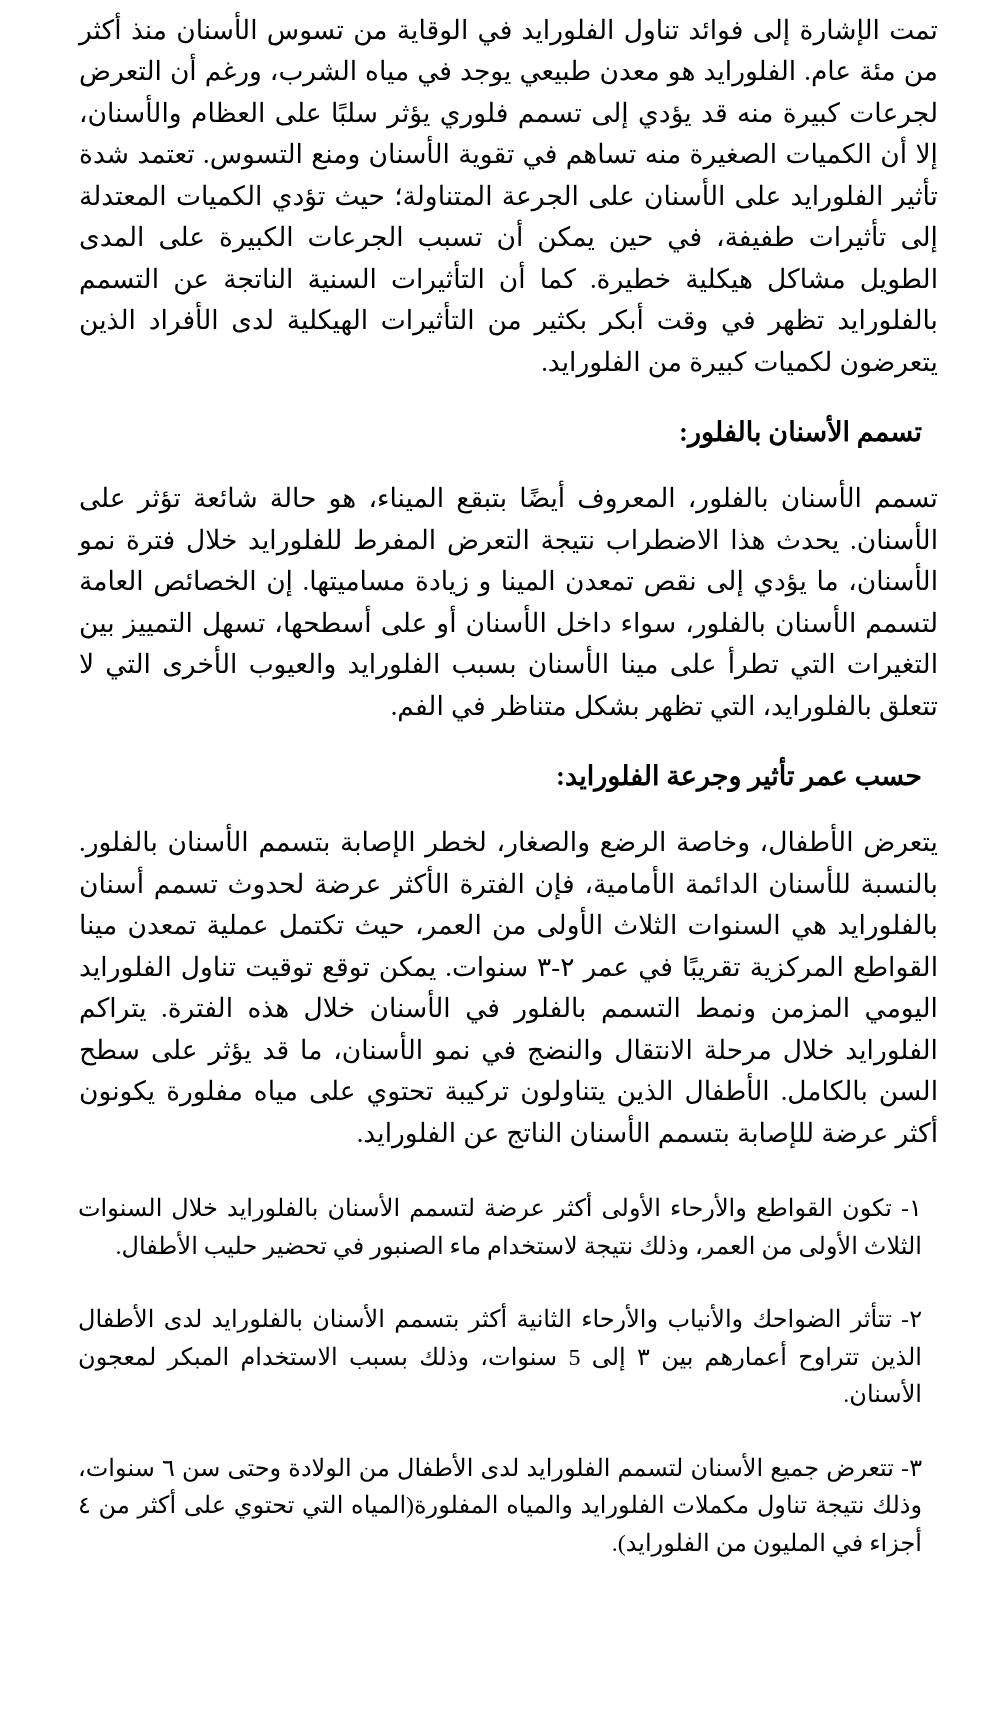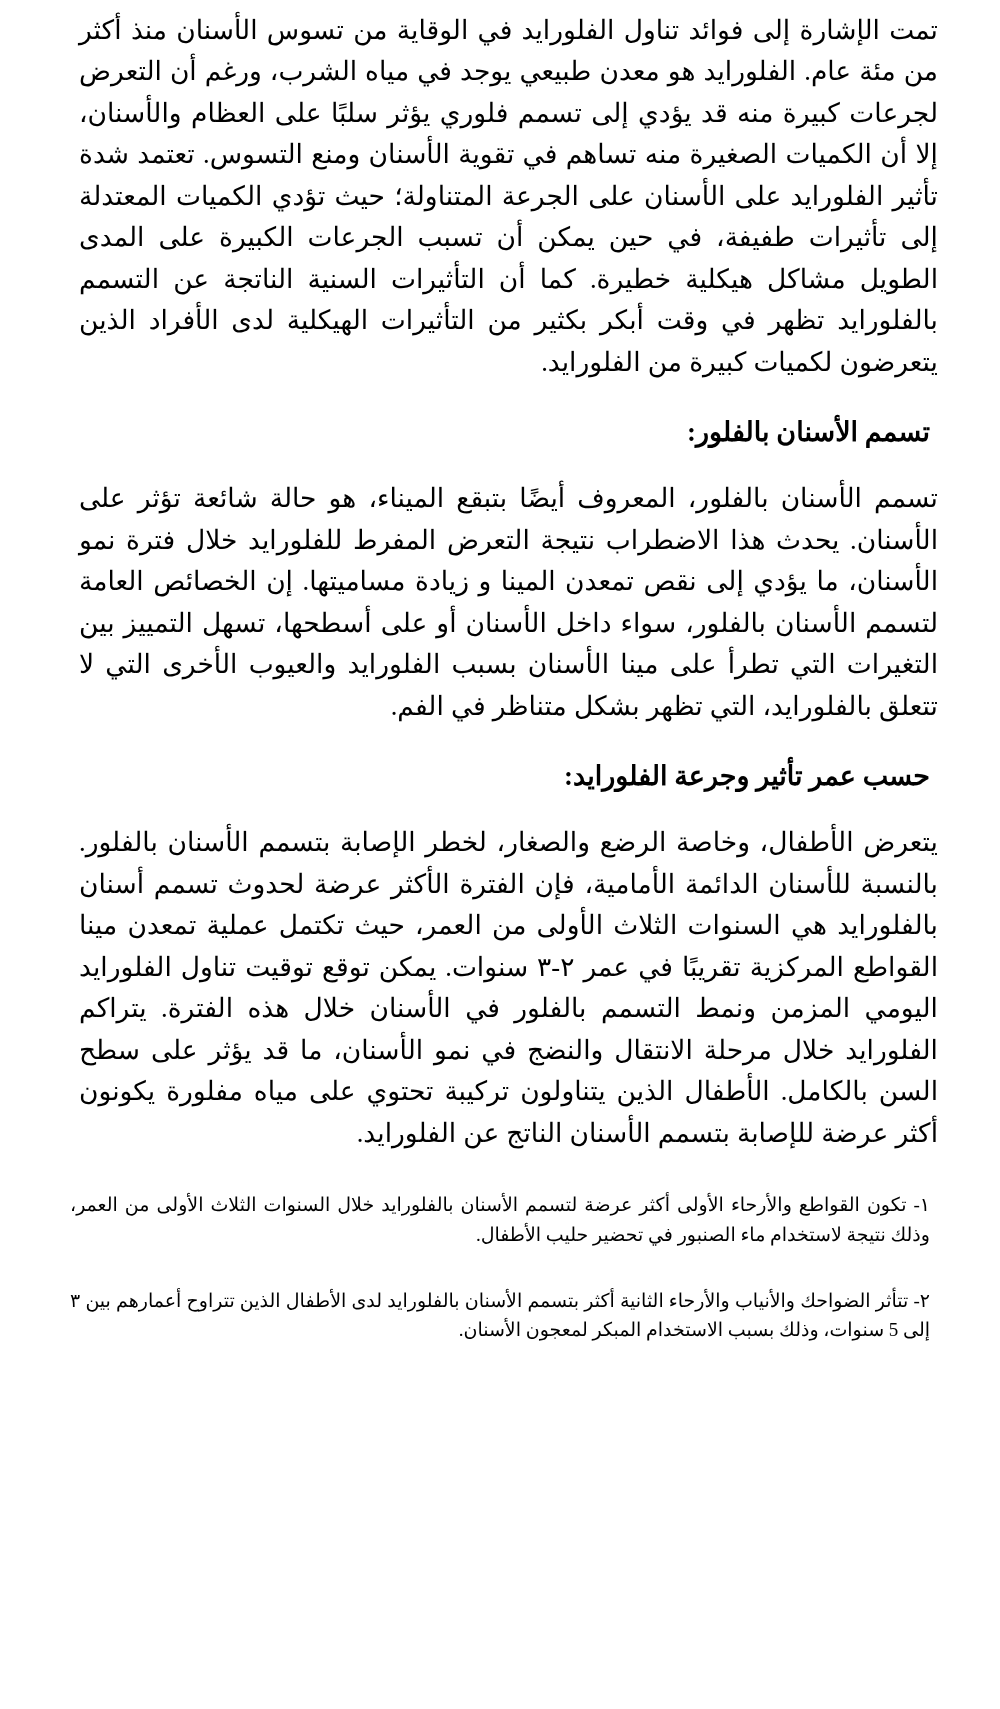--- a/index.html
+++ b/index.html
@@ -35,32 +35,32 @@
     letter-spacing: 0.1px;
     word-spacing: 0.5px;
     text-align: justify;
     text-align-last: right;
     text-justify: inter-word;
   }
   p.para.first {
     margin-top: 4px;
   }
   h2.heading {
-    margin: 30px 8px 26px 0;
+    margin: 30px 16px 26px 0;
     padding: 0;
     font-size: 27px;
     font-weight: bold;
     line-height: 1.45;
     text-align: center;
     direction: rtl;
   }
   p.listitem {
-    margin: 8px;
+    margin: 16px;
     padding: 0;
-    font-size: 19px;
+    font-size: 24px;
     line-height: 1.565;
     text-align: justify;
     text-align-last: right;
   }
   p.listitem + p.listitem {
     margin-top: 36px;
   }
   .list-block {
     margin-top: 36px;
   }
@@ -77,16 +77,17 @@
 
     <p class="para">تسمم الأسنان بالفلور، المعروف أيضًا بتبقع الميناء، هو حالة شائعة تؤثر على الأسنان. يحدث هذا الاضطراب نتيجة التعرض المفرط للفلورايد خلال فترة نمو الأسنان، ما يؤدي إلى نقص تمعدن المينا و زيادة مساميتها. إن الخصائص العامة لتسمم الأسنان بالفلور، سواء داخل الأسنان أو على أسطحها، تسهل التمييز بين التغيرات التي تطرأ على مينا الأسنان بسبب الفلورايد والعيوب الأخرى التي لا تتعلق بالفلورايد، التي تظهر بشكل متناظر في الفم.</p>
 
     <h2 class="heading">حسب عمر تأثير وجرعة الفلورايد:</h2>
 
     <p class="para">يتعرض الأطفال، وخاصة الرضع والصغار، لخطر الإصابة بتسمم الأسنان بالفلور. بالنسبة للأسنان الدائمة الأمامية، فإن الفترة الأكثر عرضة لحدوث تسمم أسنان بالفلورايد هي السنوات الثلاث الأولى من العمر، حيث تكتمل عملية تمعدن مينا القواطع المركزية تقريبًا في عمر ٢-٣ سنوات. يمكن توقع توقيت تناول الفلورايد اليومي المزمن ونمط التسمم بالفلور في الأسنان خلال هذه الفترة. يتراكم الفلورايد خلال مرحلة الانتقال والنضج في نمو الأسنان، ما قد يؤثر على سطح السن بالكامل. الأطفال الذين يتناولون تركيبة تحتوي على مياه مفلورة يكونون أكثر عرضة للإصابة بتسمم الأسنان الناتج عن الفلورايد.</p>
 
     <div class="list-block">
       <p class="listitem">١- تكون القواطع والأرحاء الأولى أكثر عرضة لتسمم الأسنان بالفلورايد خلال السنوات الثلاث الأولى من العمر، وذلك نتيجة لاستخدام ماء الصنبور في تحضير حليب الأطفال.</p>
       <p class="listitem">٢- تتأثر الضواحك والأنياب والأرحاء الثانية أكثر بتسمم الأسنان بالفلورايد لدى الأطفال الذين تتراوح أعمارهم بين ٣ إلى 5 سنوات، وذلك بسبب الاستخدام المبكر لمعجون الأسنان.</p>
+      <p class="listitem">٣- تتعرض جميع الأسنان لتسمم الفلورايد لدى الأطفال من الولادة وحتى سن ٦ سنوات، وذلك نتيجة تناول مكملات الفلورايد والمياه المفلورة(المياه التي تحتوي على أكثر من ٤ أجزاء في المليون من الفلورايد).</p>
     </div>
 
   </article>
 </div>
 
 </body></html>

